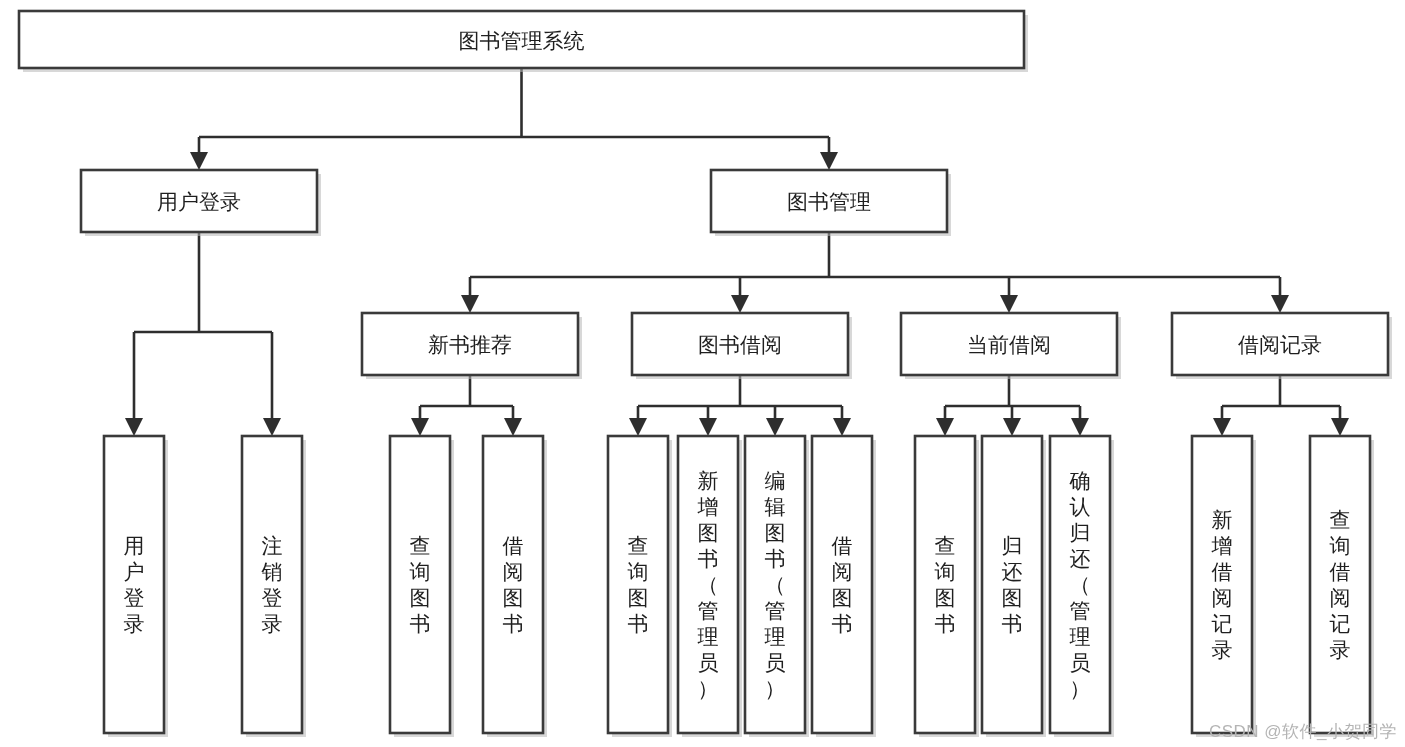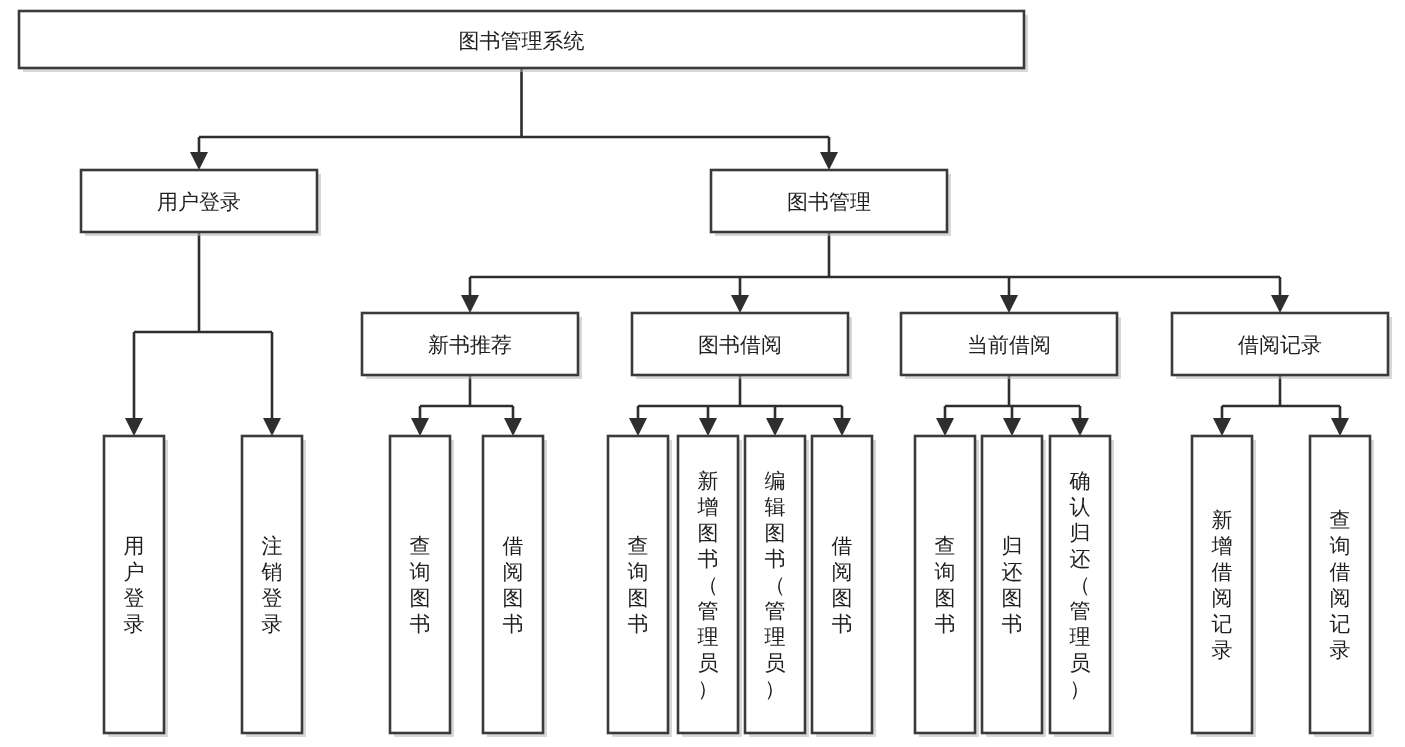--- a/index.html
+++ b/index.html
@@ -226,14 +226,15 @@
           <text x="1222" class="node-label label-v"><tspan x="1222" y="526.5">新</tspan><tspan x="1222" y="552.5">增</tspan><tspan x="1222" y="578.5">借</tspan><tspan x="1222" y="604.5">阅</tspan><tspan x="1222" y="630.5">记</tspan><tspan x="1222" y="656.5">录</tspan></text>
         </g>
         <g>
           <rect x="1314" y="440" width="60" height="297" class="node-shadow"></rect>
           <rect x="1310" y="436" width="60" height="297" class="node-box"></rect>
           <text x="1340" class="node-label label-v"><tspan x="1340" y="526.5">查</tspan><tspan x="1340" y="552.5">询</tspan><tspan x="1340" y="578.5">借</tspan><tspan x="1340" y="604.5">阅</tspan><tspan x="1340" y="630.5">记</tspan><tspan x="1340" y="656.5">录</tspan></text>
         </g>
       </g>
   </svg>
 
+  <div class="watermark">CSDN @软件_小贺同学</div>
 
 </div>
 
 </body></html>

